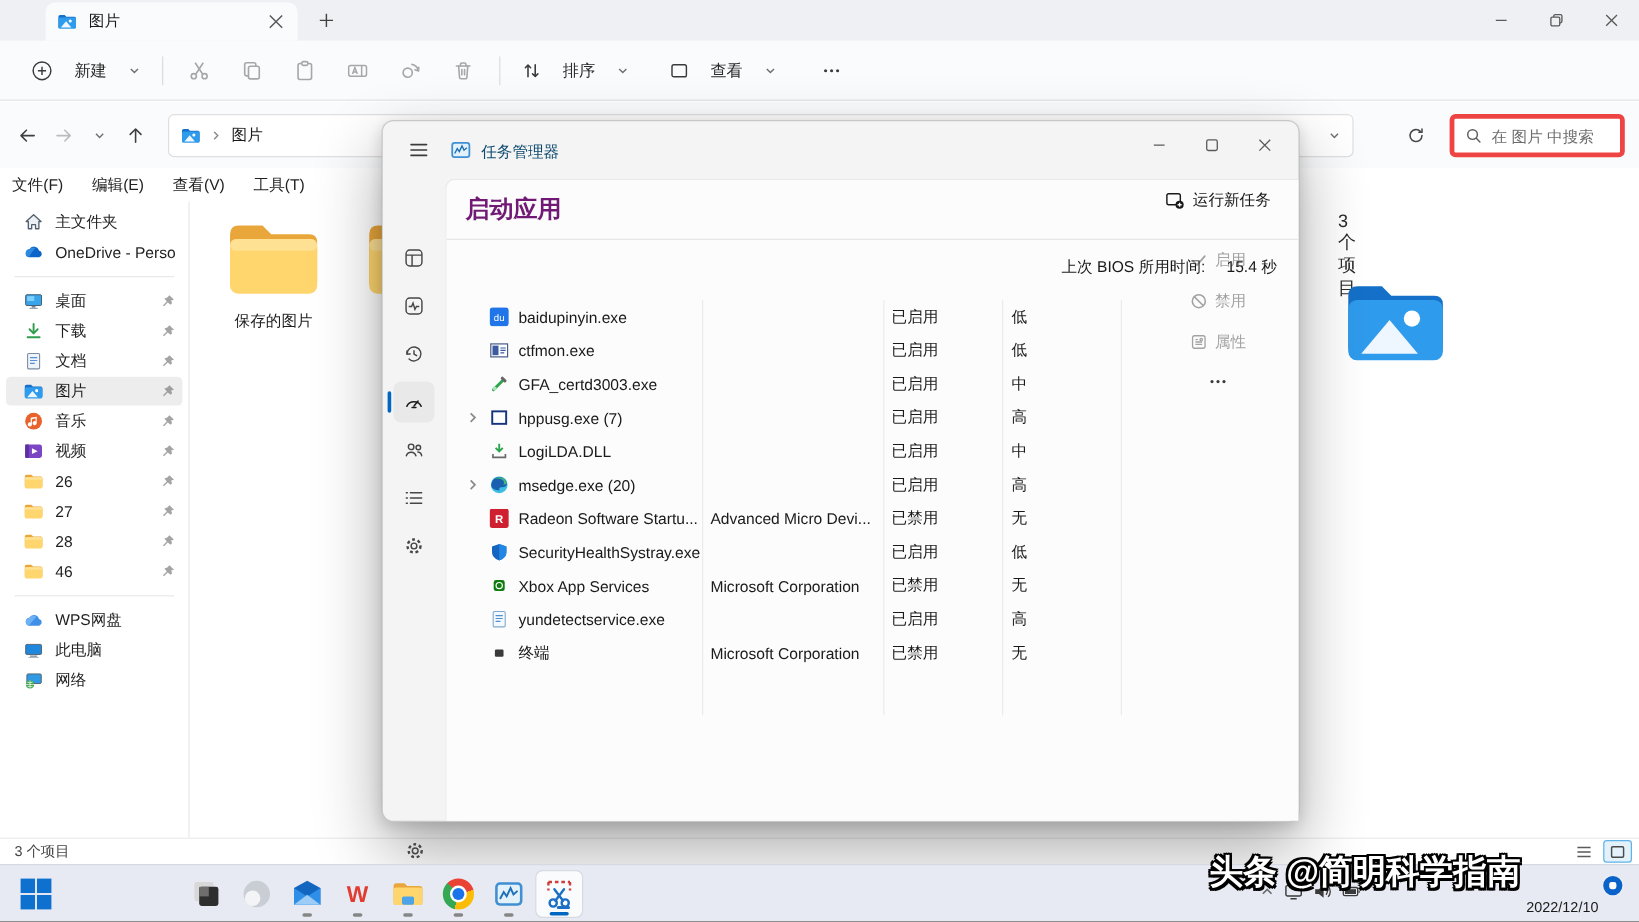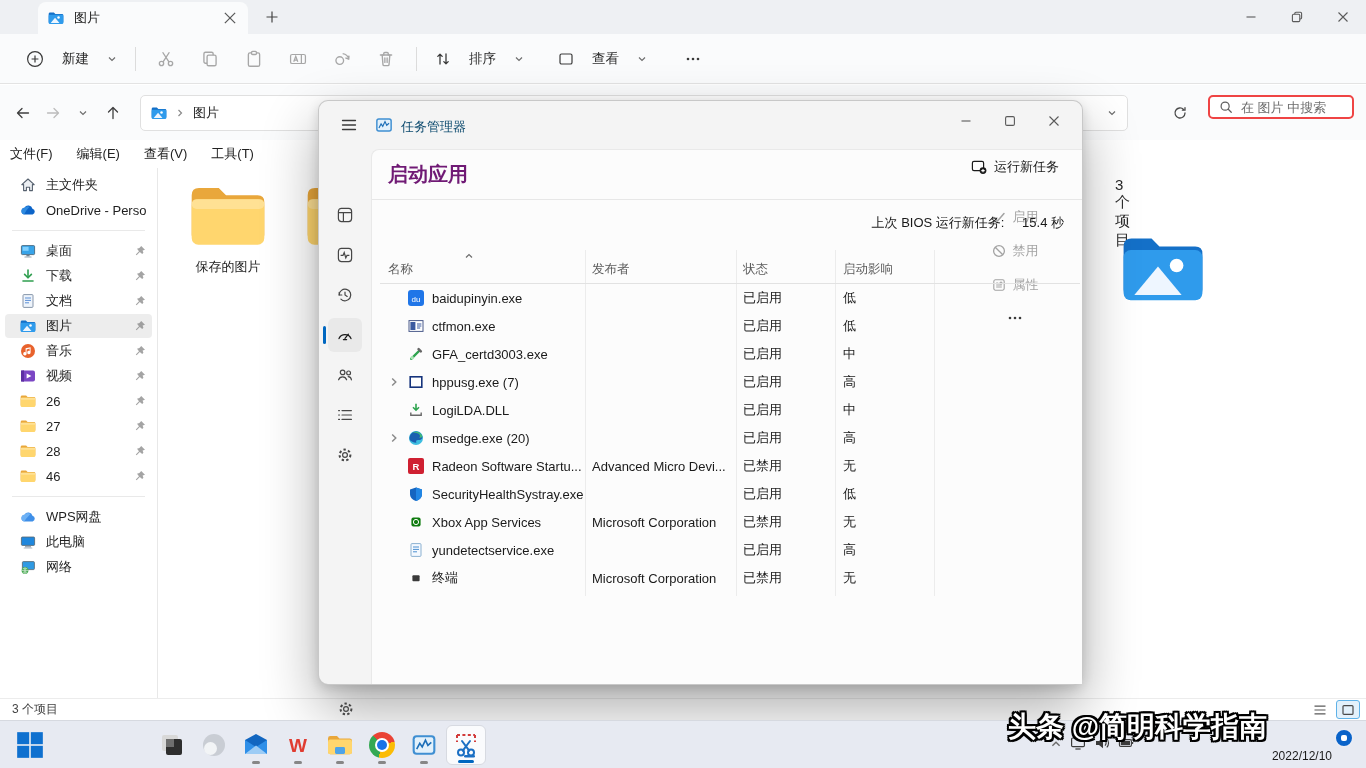--- a/index.html
+++ b/index.html
@@ -30,22 +30,22 @@
   .tb-sep { width:1px; height:24px; background:#dcdcdc; margin:0 8px; }
   .tico { width:44px; height:36px; display:flex; align-items:center; justify-content:center; }
 
   .addressbar { position:absolute; left:0; top:85px; width:100%; height:55px; background:#fafbfc; display:flex; align-items:center; }
   .navbtn { width:30px; height:30px; display:flex; align-items:center; justify-content:center; border-radius:5px; }
   .addrbox { position:absolute; left:140px; top:10px; width:988px; height:36px; background:#fff;
              border:1px solid #e0e0e0; border-radius:5px; display:flex; align-items:center; padding:0 10px; gap:8px; }
   .addr-text { font-size:13px; }
   .addr-dd { margin-left:auto; }
   .refresh { position:absolute; left:1164px; top:12px; width:32px; height:32px; display:flex; align-items:center; justify-content:center; }
-  .searchbox { position:absolute; left:1208px; top:10px; width:146px; height:24px; background:#fff;
-               border:2px solid #ef4444; border-radius:5px; display:flex; align-items:center; padding:0 9px; gap:8px; }
+  .searchbox { position:absolute; left:1208px; top:10px; width:146px; height:36px; background:#fff;
+               border:4px solid #ef4444; border-radius:5px; display:flex; align-items:center; padding:0 9px; gap:8px; }
   .searchbox input { border:none; outline:none; width:100%; font-size:13px; color:#1a1a1a; background:transparent; font-family:inherit; }
   .searchbox input::placeholder { color:#6d6d6d; }
 
   .menubar { position:absolute; left:0; top:140px; width:100%; height:28px; background:#fff; display:flex; align-items:center; padding-left:10px; gap:24px; }
   .menu-item { font-size:13px; color:#222; }
 
   .emain { position:absolute; left:0; top:168px; width:100%; height:530px; background:#fff; }
   .sidebar { position:absolute; left:0; top:0; width:158px; height:100%; border-right:1px solid #e8e8e8; padding-top:4px; }
   .side-item { height:24px; margin:1px 5px; border-radius:4px; display:flex; align-items:center; padding:0 6px 0 15px; gap:10px; }
   .side-item.selected { background:#ededed; }
@@ -792,40 +792,29 @@
                 <circle cx="3" cy="8" r="1.3"></circle>
                 <circle cx="8" cy="8" r="1.3"></circle>
                 <circle cx="13" cy="8" r="1.3"></circle>
               </svg>
             </span>
         </div>
       </div>
       <div class="tm-hdline"></div>
 
       <div class="tm-bios">
-        <span>上次 BIOS 运行新任务:</span>
+        <span>上次 BIOS 所用时间:</span>
         <b>15.4 秒</b>
       </div>
 
       <div class="tm-table">
         <span class="tm-colsep" style="left:205px"></span>
         <span class="tm-colsep" style="left:356px"></span>
         <span class="tm-colsep" style="left:455px"></span>
         <span class="tm-colsep" style="left:554px"></span>
-        <div class="tm-header">
-          <span class="ic sort-caret s10">
-              <svg viewBox="0 0 10 10" fill="none" stroke="#6e6e6e" stroke-width="1.2">
-                <path d="M2 6.5 L5 3.5 L8 6.5"></path>
-              </svg>
-            </span>
-          <span class="h-name">名称</span>
-          <span class="h-pub">发布者</span>
-          <span class="h-status">状态</span>
-          <span class="h-impact">启动影响</span>
-        </div>
         <div class="tm-rows" id="tm-rows">
             <div class="tm-row">
               <span class="c-name">
                 <span class="expander"></span>
                 <span class="ic s16">
                   <svg viewBox="0 0 16 16">
                     <rect width="16" height="16" rx="3" fill="#2076e8"></rect>
                     <text x="8" y="11.6" text-anchor="middle" font-size="8" fill="#fff" font-family="sans-serif">du</text>
                   </svg>
                 </span>

